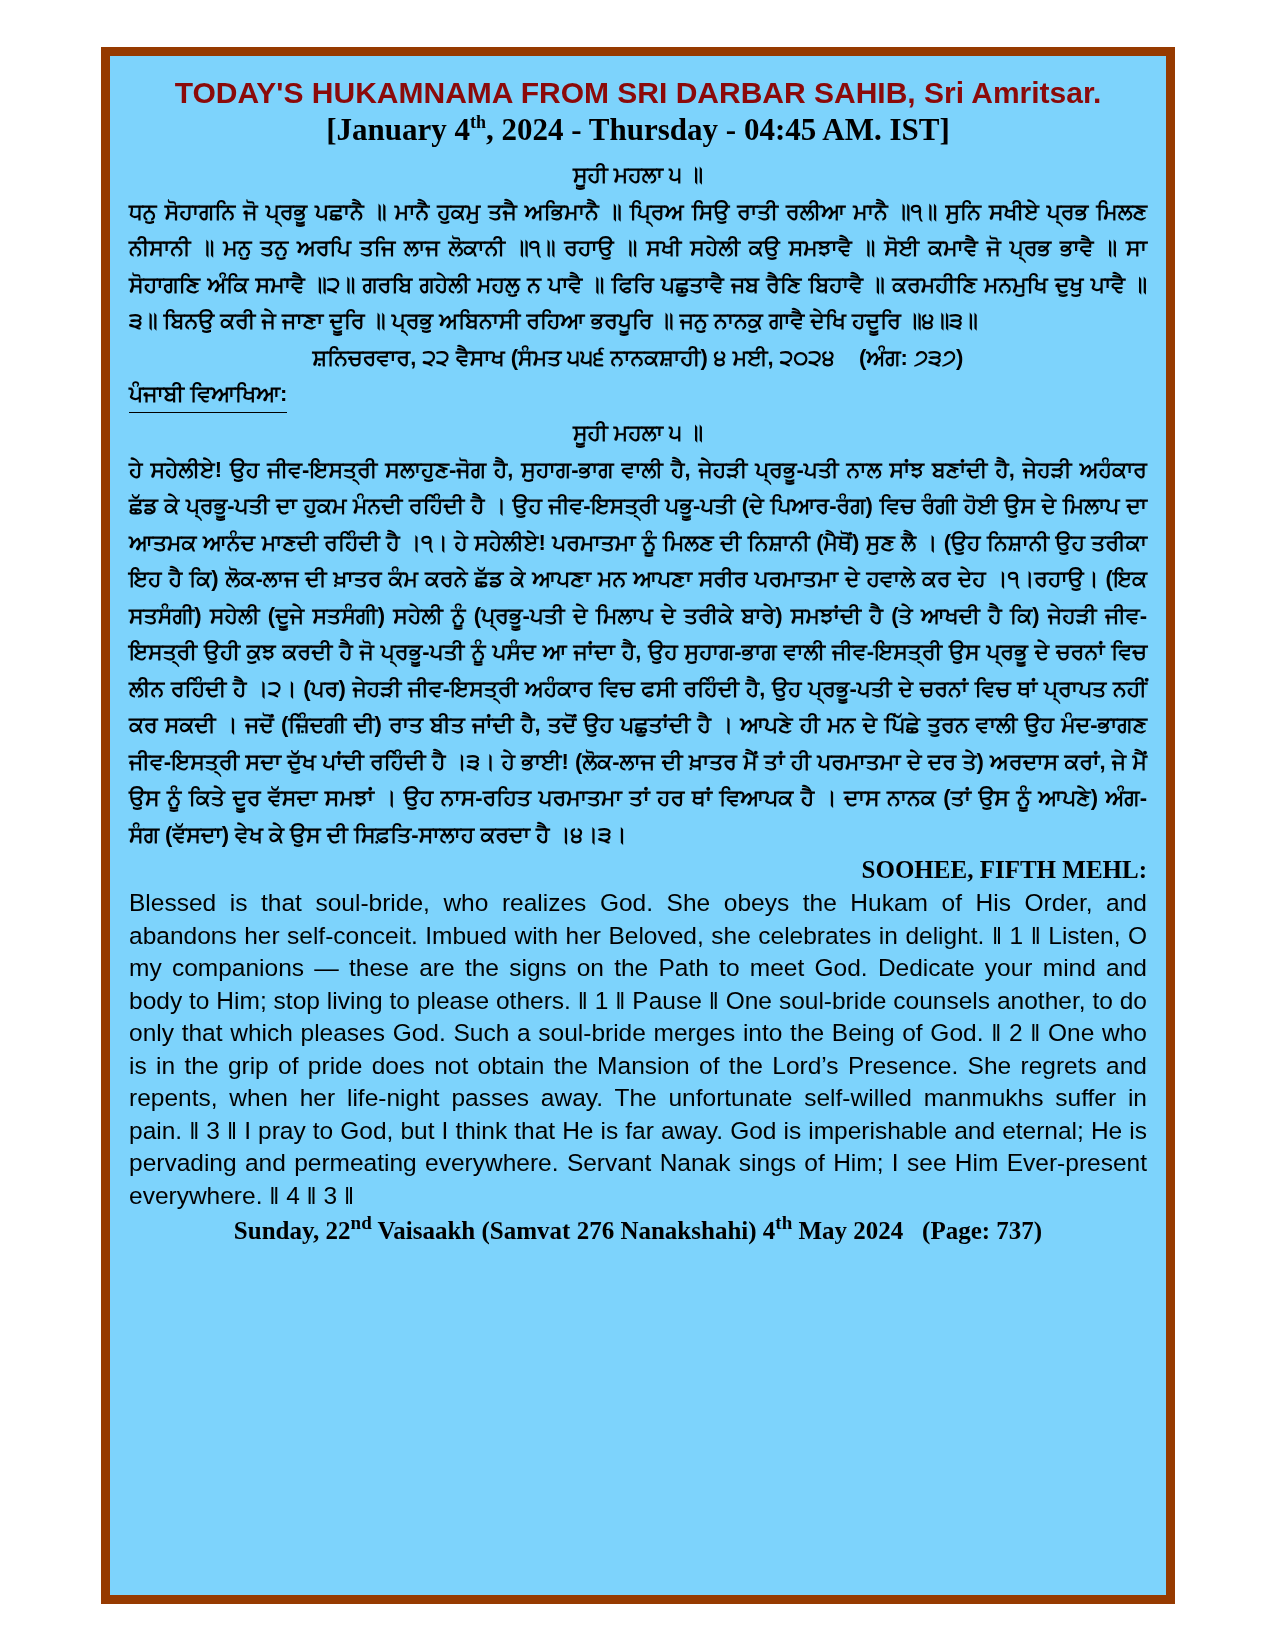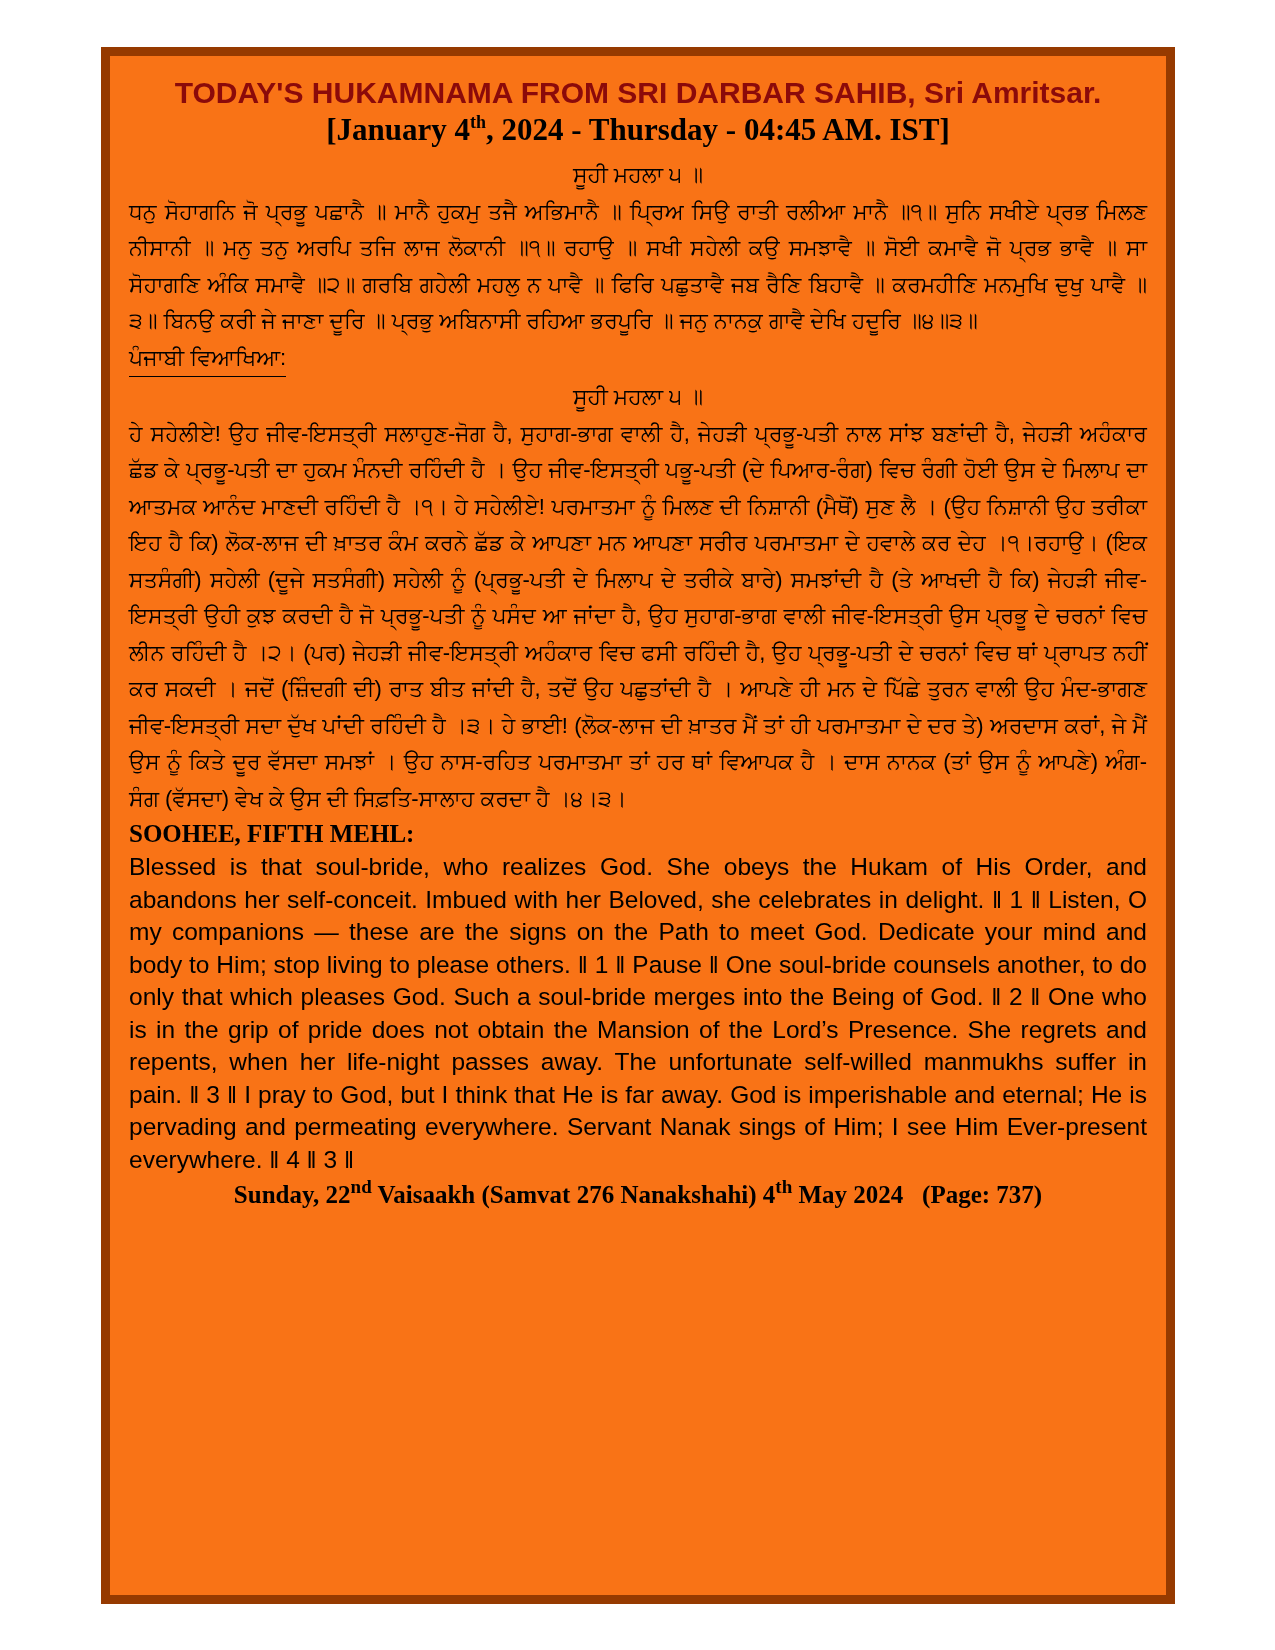--- a/index.html
+++ b/index.html
@@ -2,21 +2,21 @@
 <html><head>
 <meta charset="utf-8">
 <style>
   html, body { margin: 0; padding: 0; background: #ffffff; }
   body { width: 1275px; height: 1650px; position: relative; overflow: hidden; }
   .frame {
     position: absolute;
     left: 101px; top: 47px;
     width: 1056px; height: 1539px;
     border: 9px solid #963a00;
-    background: #f97316;
+    background: #7dd3fc;
   }
   .inner { position: absolute; left: 19px; right: 19px; top: 0; }
   .title {
     margin-top: 19px;
     text-align: center;
     font-family: "Liberation Sans", sans-serif;
     font-weight: bold;
     font-size: 30px;
     color: #8b0a0a;
     line-height: 36px;
@@ -25,21 +25,21 @@
     text-align: center;
     font-family: "Liberation Serif", serif;
     font-weight: bold;
     font-size: 31px;
     color: #000;
     line-height: 38px;
   }
   .subtitle sup { font-size: 18px; vertical-align: 12px; line-height: 0; }
   .gurmukhi {
     font-family: "Liberation Sans", "DejaVu Sans", sans-serif;
-    font-weight: normal;
+    font-weight: bold;
     font-size: 22px;
     line-height: 36.5px;
     color: #000;
     text-align: justify;
   }
   .center { text-align: center; }
   .g-heading { margin-top: 8px; }
   .nanak-date { font-size: 22px; line-height: 36px; }
   .g-label {
     display: inline-block;
@@ -59,21 +59,21 @@
     font-weight: bold;
     font-size: 25px;
     text-decoration: underline;
     line-height: 32px;
     margin-top: 10px;
   }
   .en-heading {
     font-family: "Liberation Serif", serif;
     font-weight: bold;
     font-size: 25px;
-    text-align: left;
+    text-align: right;
     line-height: 34px;
   }
   .footer-date {
     font-family: "Liberation Serif", serif;
     font-weight: bold;
     font-size: 25px;
     text-align: center;
     line-height: 34px;
     margin-top: 2px;
   }
@@ -83,20 +83,21 @@
 <body>
 
 <div class="frame">
   <div class="inner">
 
     <div class="title">TODAY'S HUKAMNAMA FROM SRI DARBAR SAHIB, Sri Amritsar.</div>
     <div class="subtitle"><span>[January 4</span><sup>th</sup><span>, 2024 - Thursday - 04:45 AM. IST]</span></div>
 
     <div class="gurmukhi center g-heading">ਸੂਹੀ ਮਹਲਾ ੫ ॥</div>
     <div class="gurmukhi">ਧਨੁ ਸੋਹਾਗਨਿ ਜੋ ਪ੍ਰਭੂ ਪਛਾਨੈ ॥ ਮਾਨੈ ਹੁਕਮੁ ਤਜੈ ਅਭਿਮਾਨੈ ॥ ਪ੍ਰਿਅ ਸਿਉ ਰਾਤੀ ਰਲੀਆ ਮਾਨੈ ॥੧॥ ਸੁਨਿ ਸਖੀਏ ਪ੍ਰਭ ਮਿਲਣ ਨੀਸਾਨੀ ॥ ਮਨੁ ਤਨੁ ਅਰਪਿ ਤਜਿ ਲਾਜ ਲੋਕਾਨੀ ॥੧॥ ਰਹਾਉ ॥ ਸਖੀ ਸਹੇਲੀ ਕਉ ਸਮਝਾਵੈ ॥ ਸੋਈ ਕਮਾਵੈ ਜੋ ਪ੍ਰਭ ਭਾਵੈ ॥ ਸਾ ਸੋਹਾਗਣਿ ਅੰਕਿ ਸਮਾਵੈ ॥੨॥ ਗਰਬਿ ਗਹੇਲੀ ਮਹਲੁ ਨ ਪਾਵੈ ॥ ਫਿਰਿ ਪਛੁਤਾਵੈ ਜਬ ਰੈਣਿ ਬਿਹਾਵੈ ॥ ਕਰਮਹੀਣਿ ਮਨਮੁਖਿ ਦੁਖੁ ਪਾਵੈ ॥੩॥ ਬਿਨਉ ਕਰੀ ਜੇ ਜਾਣਾ ਦੂਰਿ ॥ ਪ੍ਰਭੁ ਅਬਿਨਾਸੀ ਰਹਿਆ ਭਰਪੂਰਿ ॥ ਜਨੁ ਨਾਨਕੁ ਗਾਵੈ ਦੇਖਿ ਹਦੂਰਿ ॥੪॥੩॥</div>
+    <div class="gurmukhi center nanak-date"><span>ਸ਼ਨਿਚਰਵਾਰ, ੨੨ ਵੈਸਾਖ (ਸੰਮਤ ੫੫੬ ਨਾਨਕਸ਼ਾਹੀ) ੪ ਮਈ, ੨੦੨੪</span>&nbsp;&nbsp;&nbsp;&nbsp;<span>(ਅੰਗ: ੭੩੭)</span></div>
 
     <div class="gurmukhi">
       <span class="g-label">ਪੰਜਾਬੀ ਵਿਆਖਿਆ:</span>
     </div>
     <div class="gurmukhi center">ਸੂਹੀ ਮਹਲਾ ੫ ॥</div>
     <div class="gurmukhi">ਹੇ ਸਹੇਲੀਏ! ਉਹ ਜੀਵ-ਇਸਤ੍ਰੀ ਸਲਾਹੁਣ-ਜੋਗ ਹੈ, ਸੁਹਾਗ-ਭਾਗ ਵਾਲੀ ਹੈ, ਜੇਹੜੀ ਪ੍ਰਭੂ-ਪਤੀ ਨਾਲ ਸਾਂਝ ਬਣਾਂਦੀ ਹੈ, ਜੇਹੜੀ ਅਹੰਕਾਰ ਛੱਡ ਕੇ ਪ੍ਰਭੂ-ਪਤੀ ਦਾ ਹੁਕਮ ਮੰਨਦੀ ਰਹਿੰਦੀ ਹੈ । ਉਹ ਜੀਵ-ਇਸਤ੍ਰੀ ਪਭੂ-ਪਤੀ (ਦੇ ਪਿਆਰ-ਰੰਗ) ਵਿਚ ਰੰਗੀ ਹੋਈ ਉਸ ਦੇ ਮਿਲਾਪ ਦਾ ਆਤਮਕ ਆਨੰਦ ਮਾਣਦੀ ਰਹਿੰਦੀ ਹੈ ।੧। ਹੇ ਸਹੇਲੀਏ! ਪਰਮਾਤਮਾ ਨੂੰ ਮਿਲਣ ਦੀ ਨਿਸ਼ਾਨੀ (ਮੈਥੋਂ) ਸੁਣ ਲੈ । (ਉਹ ਨਿਸ਼ਾਨੀ ਉਹ ਤਰੀਕਾ ਇਹ ਹੈ ਕਿ) ਲੋਕ-ਲਾਜ ਦੀ ਖ਼ਾਤਰ ਕੰਮ ਕਰਨੇ ਛੱਡ ਕੇ ਆਪਣਾ ਮਨ ਆਪਣਾ ਸਰੀਰ ਪਰਮਾਤਮਾ ਦੇ ਹਵਾਲੇ ਕਰ ਦੇਹ ।੧।ਰਹਾਉ। (ਇਕ ਸਤਸੰਗੀ) ਸਹੇਲੀ (ਦੂਜੇ ਸਤਸੰਗੀ) ਸਹੇਲੀ ਨੂੰ (ਪ੍ਰਭੂ-ਪਤੀ ਦੇ ਮਿਲਾਪ ਦੇ ਤਰੀਕੇ ਬਾਰੇ) ਸਮਝਾਂਦੀ ਹੈ (ਤੇ ਆਖਦੀ ਹੈ ਕਿ) ਜੇਹੜੀ ਜੀਵ-ਇਸਤ੍ਰੀ ਉਹੀ ਕੁਝ ਕਰਦੀ ਹੈ ਜੋ ਪ੍ਰਭੂ-ਪਤੀ ਨੂੰ ਪਸੰਦ ਆ ਜਾਂਦਾ ਹੈ, ਉਹ ਸੁਹਾਗ-ਭਾਗ ਵਾਲੀ ਜੀਵ-ਇਸਤ੍ਰੀ ਉਸ ਪ੍ਰਭੂ ਦੇ ਚਰਨਾਂ ਵਿਚ ਲੀਨ ਰਹਿੰਦੀ ਹੈ ।੨। (ਪਰ) ਜੇਹੜੀ ਜੀਵ-ਇਸਤ੍ਰੀ ਅਹੰਕਾਰ ਵਿਚ ਫਸੀ ਰਹਿੰਦੀ ਹੈ, ਉਹ ਪ੍ਰਭੂ-ਪਤੀ ਦੇ ਚਰਨਾਂ ਵਿਚ ਥਾਂ ਪ੍ਰਾਪਤ ਨਹੀਂ ਕਰ ਸਕਦੀ । ਜਦੋਂ (ਜ਼ਿੰਦਗੀ ਦੀ) ਰਾਤ ਬੀਤ ਜਾਂਦੀ ਹੈ, ਤਦੋਂ ਉਹ ਪਛੁਤਾਂਦੀ ਹੈ । ਆਪਣੇ ਹੀ ਮਨ ਦੇ ਪਿੱਛੇ ਤੁਰਨ ਵਾਲੀ ਉਹ ਮੰਦ-ਭਾਗਣ ਜੀਵ-ਇਸਤ੍ਰੀ ਸਦਾ ਦੁੱਖ ਪਾਂਦੀ ਰਹਿੰਦੀ ਹੈ ।੩। ਹੇ ਭਾਈ! (ਲੋਕ-ਲਾਜ ਦੀ ਖ਼ਾਤਰ ਮੈਂ ਤਾਂ ਹੀ ਪਰਮਾਤਮਾ ਦੇ ਦਰ ਤੇ) ਅਰਦਾਸ ਕਰਾਂ, ਜੇ ਮੈਂ ਉਸ ਨੂੰ ਕਿਤੇ ਦੂਰ ਵੱਸਦਾ ਸਮਝਾਂ । ਉਹ ਨਾਸ-ਰਹਿਤ ਪਰਮਾਤਮਾ ਤਾਂ ਹਰ ਥਾਂ ਵਿਆਪਕ ਹੈ । ਦਾਸ ਨਾਨਕ (ਤਾਂ ਉਸ ਨੂੰ ਆਪਣੇ) ਅੰਗ-ਸੰਗ (ਵੱਸਦਾ) ਵੇਖ ਕੇ ਉਸ ਦੀ ਸਿਫ਼ਤਿ-ਸਾਲਾਹ ਕਰਦਾ ਹੈ ।੪।੩।</div>
 
     <div class="en-heading">SOOHEE, FIFTH MEHL:</div>
     <div class="english">Blessed is that soul-bride, who realizes God. She obeys the Hukam of His Order, and abandons her self-conceit. Imbued with her Beloved, she celebrates in delight.  ‖ 1 ‖  Listen, O my companions — these are the signs on the Path to meet God. Dedicate your mind and body to Him; stop living to please others.  ‖ 1 ‖  Pause  ‖   One soul-bride counsels another, to do only that which pleases God. Such a soul-bride merges into the Being of God.  ‖ 2 ‖   One who is in the grip of pride does not obtain the Mansion of the Lord’s Presence. She regrets and repents, when her life-night passes away. The unfortunate self-willed manmukhs suffer in pain.  ‖ 3 ‖   I pray to God, but I think that He is far away. God is imperishable and eternal; He is pervading and permeating everywhere. Servant Nanak sings of Him; I see Him Ever-present everywhere.  ‖ 4 ‖ 3 ‖</div>
 

